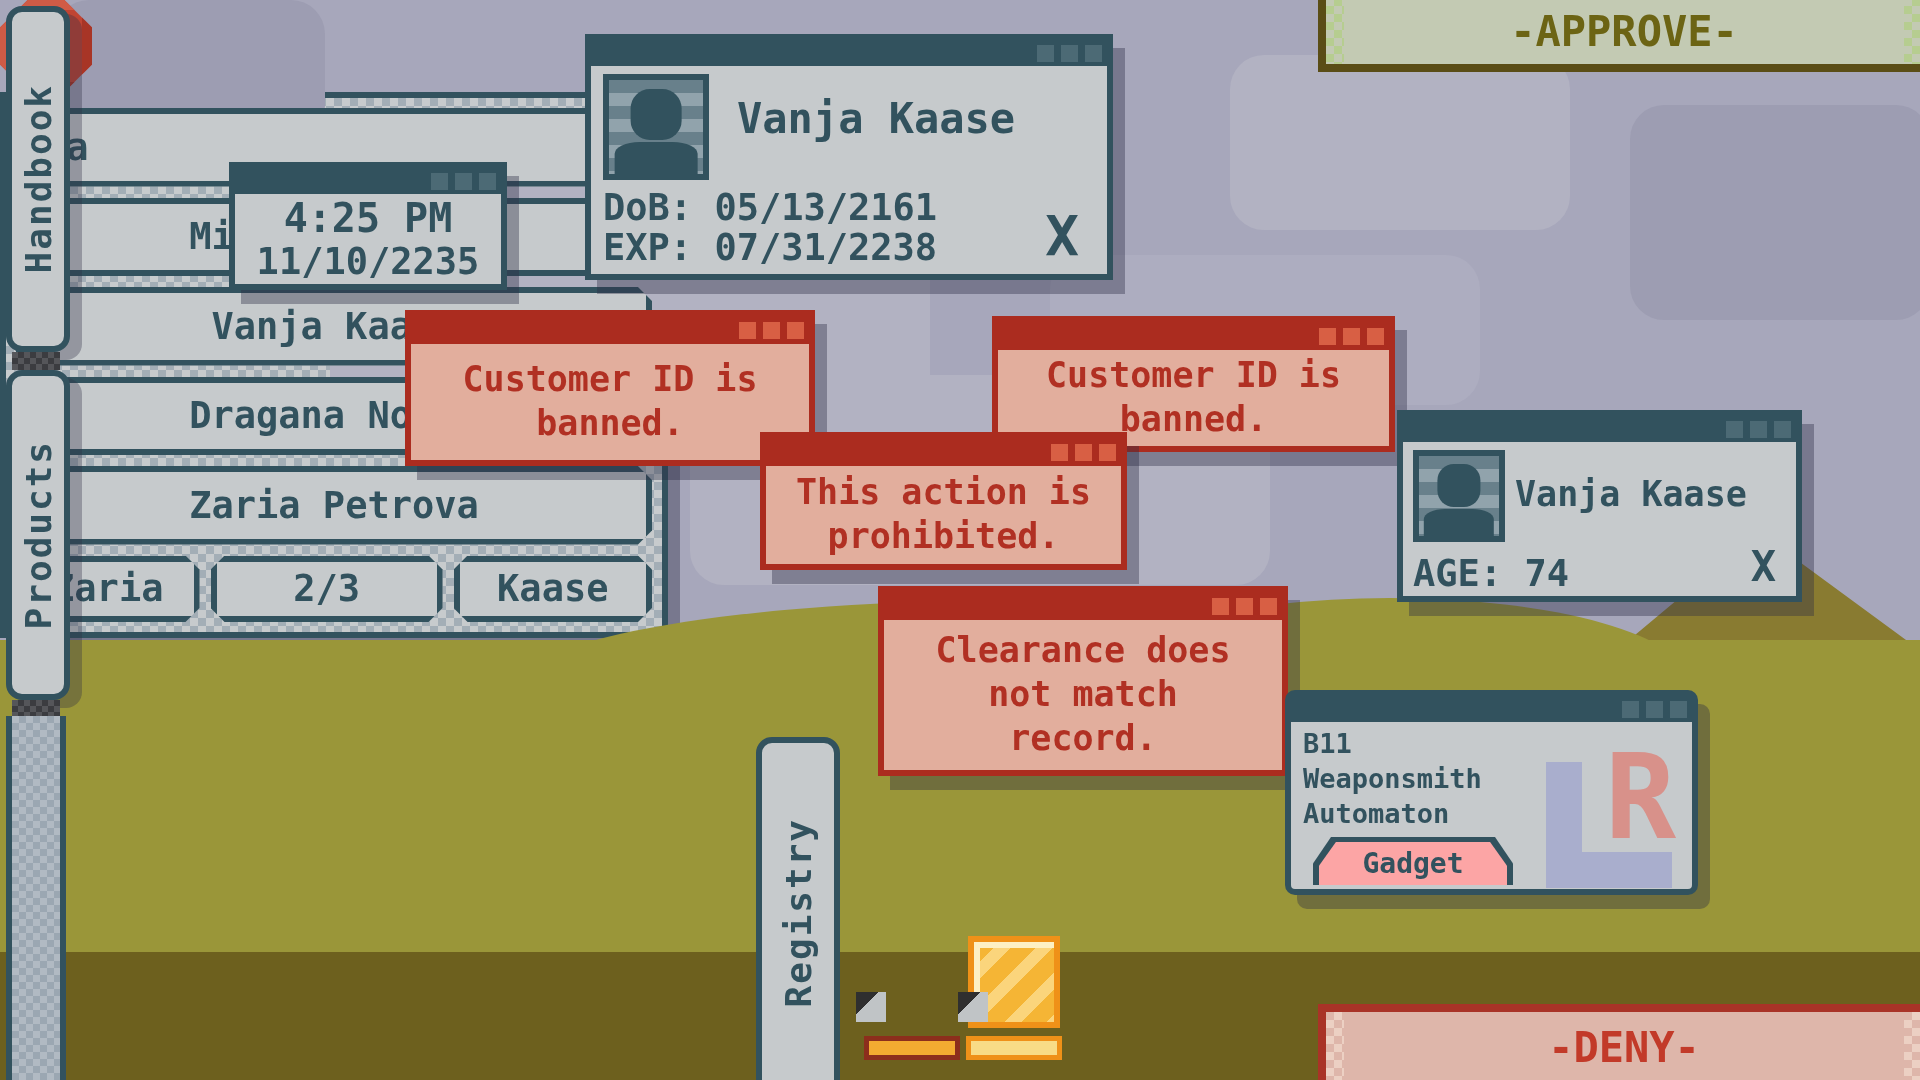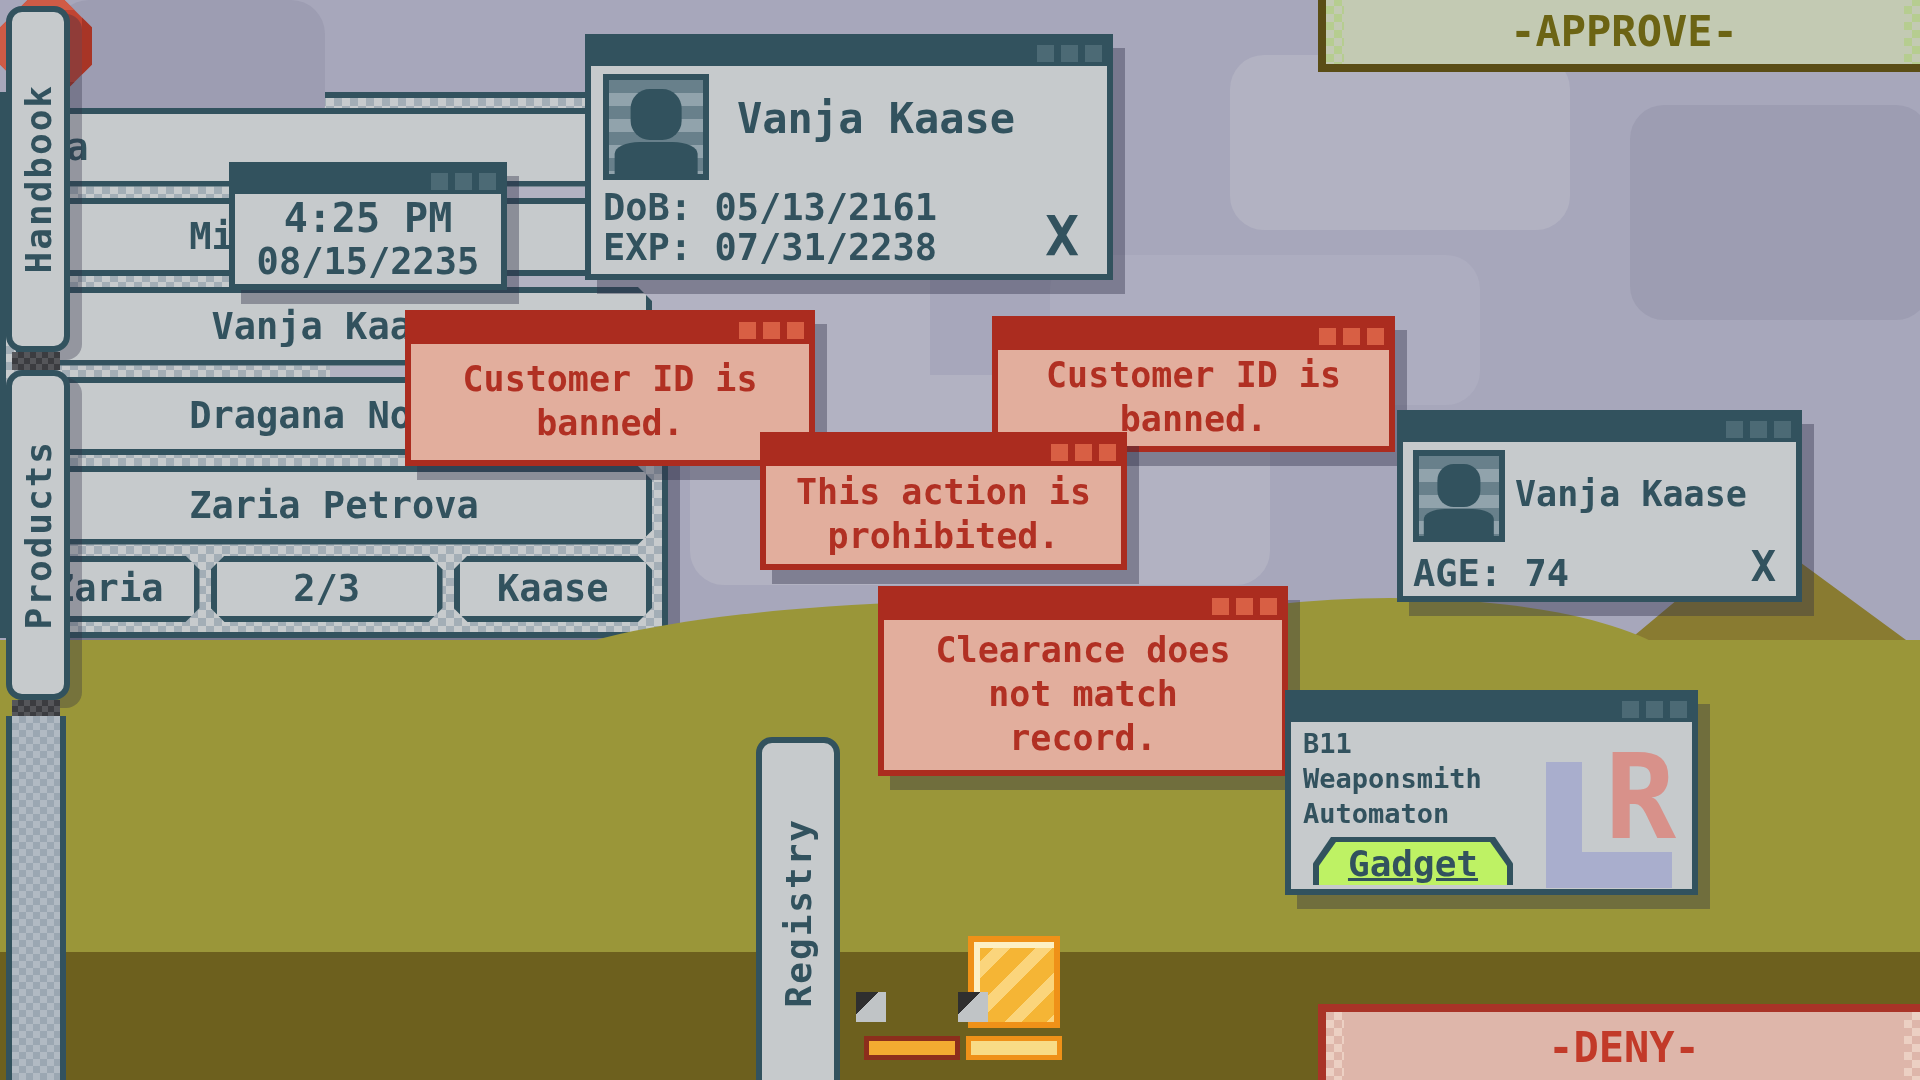--- a/index.html
+++ b/index.html
@@ -118,29 +118,29 @@
   .connector{position:absolute;background-image:conic-gradient(#3b3c40 25%,#55565a 0 50%,#3b3c40 0 75%,#55565a 0);
     background-size:12px 12px;z-index:11;}
   #connector1{left:12px;top:352px;width:48px;height:18px;}
   #connector2{left:12px;top:700px;width:48px;height:16px;}
   #empty-strip{position:absolute;left:6px;top:716px;width:60px;height:364px;
     border-left:6px solid var(--teal);border-right:6px solid var(--teal);
     background-image:conic-gradient(#9ba7b2 25%,#b1bac3 0 50%,#9ba7b2 0 75%,#b1bac3 0);
     background-size:14px 14px;z-index:11;}
 
   
-  #product-card{left:1285px;top:690px;width:413px;height:205px;z-index:7;}
+  #product-card{left:1285px;top:690px;width:413px;height:205px;z-index:7;border-radius:10px;}
   .pc-lines{position:absolute;left:12px;top:4px;font-size:27px;line-height:1.3;}
   .pc-lines span{display:block;}
   .gadget{position:absolute;left:22px;bottom:4px;width:200px;height:48px;cursor:default;}
   .gadget .tagbg{position:absolute;inset:0;background:var(--teal);
     clip-path:polygon(0 100%,0 55%,9% 0,91% 0,100% 55%,100% 100%);}
-  .gadget .tagfg{position:absolute;inset:5px 6px 0 6px;background:#bef264;
+  .gadget .tagfg{position:absolute;inset:5px 6px 0 6px;background:#fca5a5;
     clip-path:polygon(0 100%,0 55%,9% 0,91% 0,100% 55%,100% 100%);
-    display:flex;align-items:center;justify-content:center;font-size:36px;color:var(--teal);text-decoration:underline;}
+    display:flex;align-items:center;justify-content:center;font-size:28px;color:var(--teal);}
   .logo{position:absolute;right:20px;top:32px;width:126px;height:134px;}
   .logo .lv{position:absolute;left:0;top:8px;width:36px;height:126px;background:#a9aecd;}
   .logo .lh{position:absolute;left:0;bottom:0;width:126px;height:36px;background:#a9aecd;}
   .logo .rletter{position:absolute;right:-4px;top:-16px;font-size:118px;line-height:1;color:#d8918a;}
 
   
   #medal{left:866px;top:936px;width:92px;height:92px;background:#c04433;z-index:3;cursor:pointer;
     clip-path:polygon(30% 0,70% 0,100% 30%,100% 70%,70% 100%,30% 100%,0 70%,0 30%);
     box-shadow:inset 10px 10px 0 #d05b46, inset -10px -10px 0 #a83526;}
   .emb-d{position:absolute;left:50%;top:50%;transform:translate(-50%,-50%);width:34px;height:66px;
@@ -190,21 +190,21 @@
   <div id="glass-plate"></div>
 
   <div class="win" id="clock">
     <div class="winbar">
       <span class="sq"></span>
       <span class="sq"></span>
       <span class="sq"></span>
     </div>
     <div class="winbody">
       <div class="clock-time">4:25 PM</div>
-      <div class="clock-date">08/15/2235</div>
+      <div class="clock-date">11/10/2235</div>
     </div>
   </div>
 
   <div class="win" id="id-card">
     <div class="winbar">
       <span class="sq"></span>
       <span class="sq"></span>
       <span class="sq"></span>
     </div>
     <div class="winbody">

